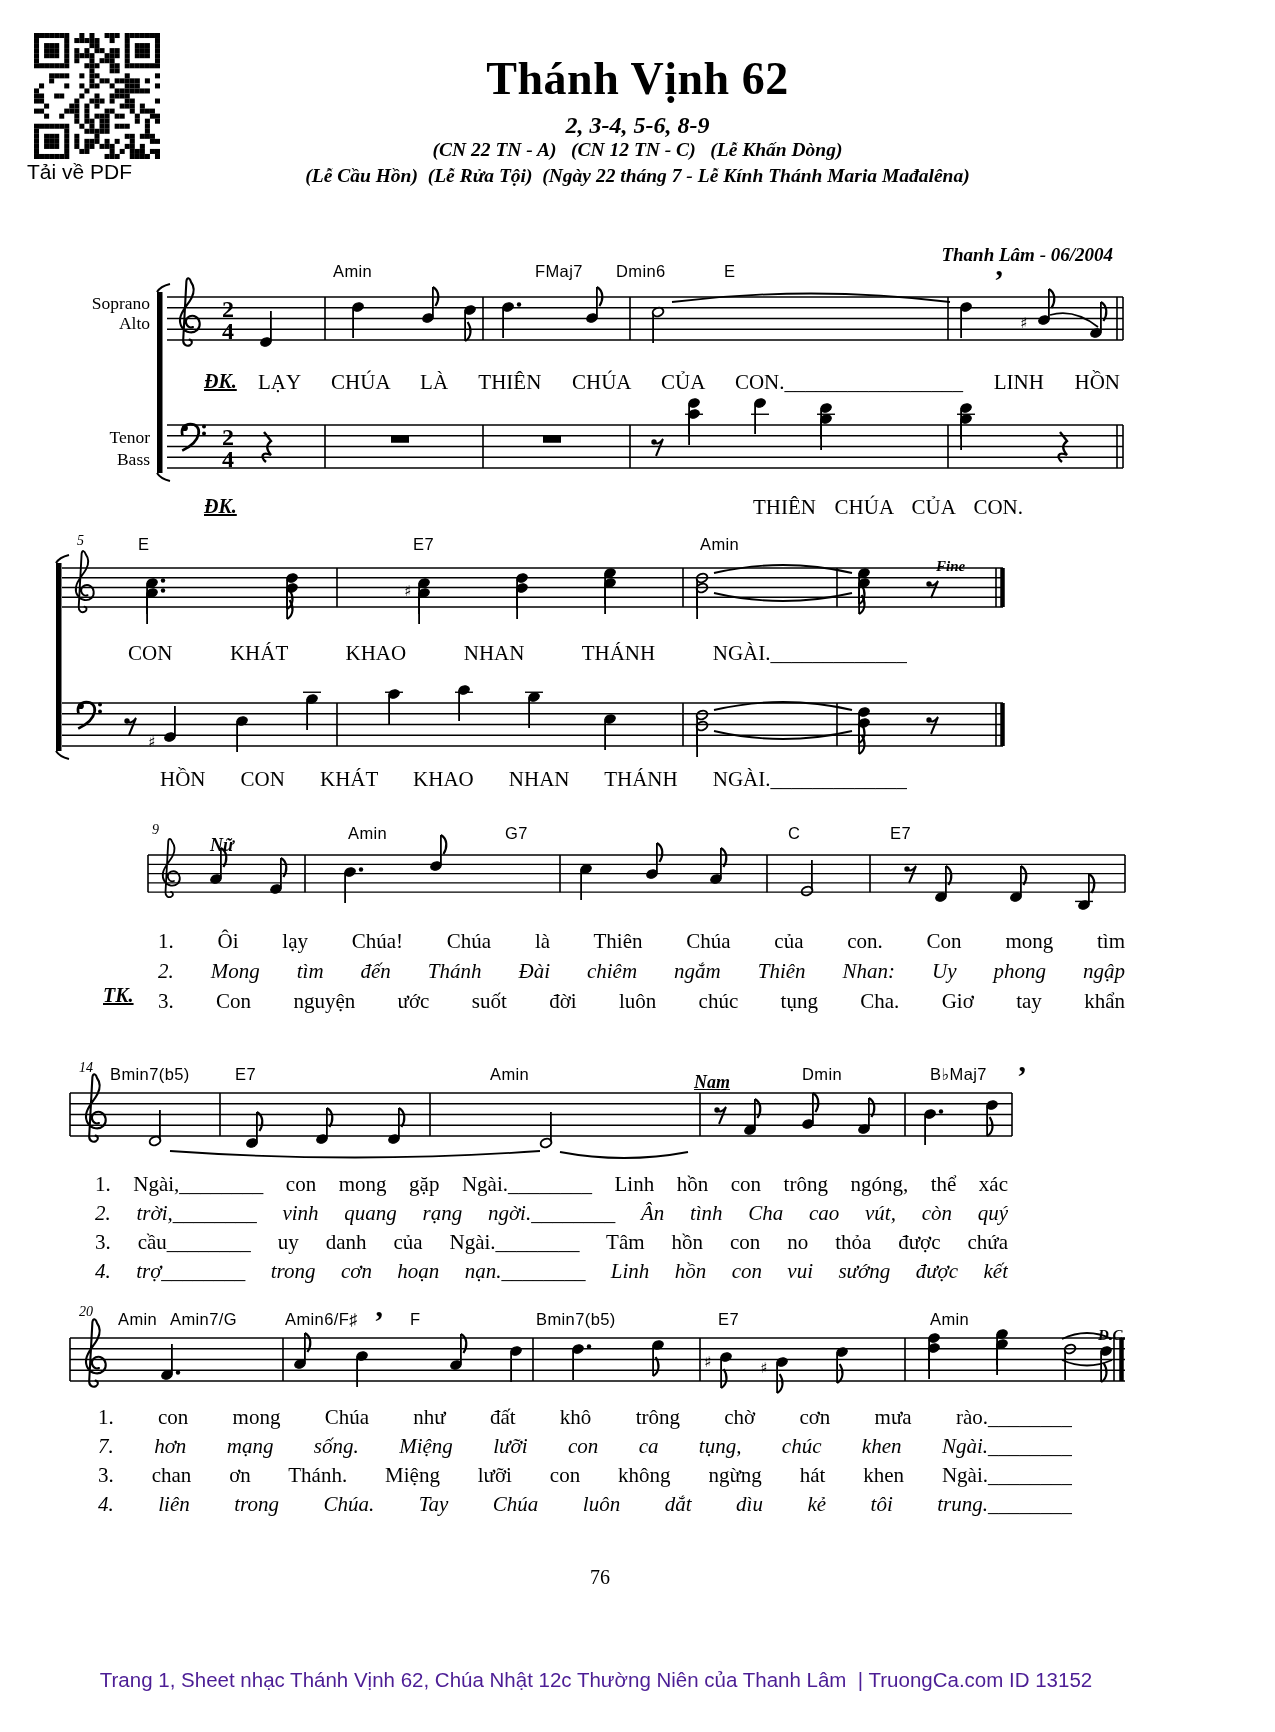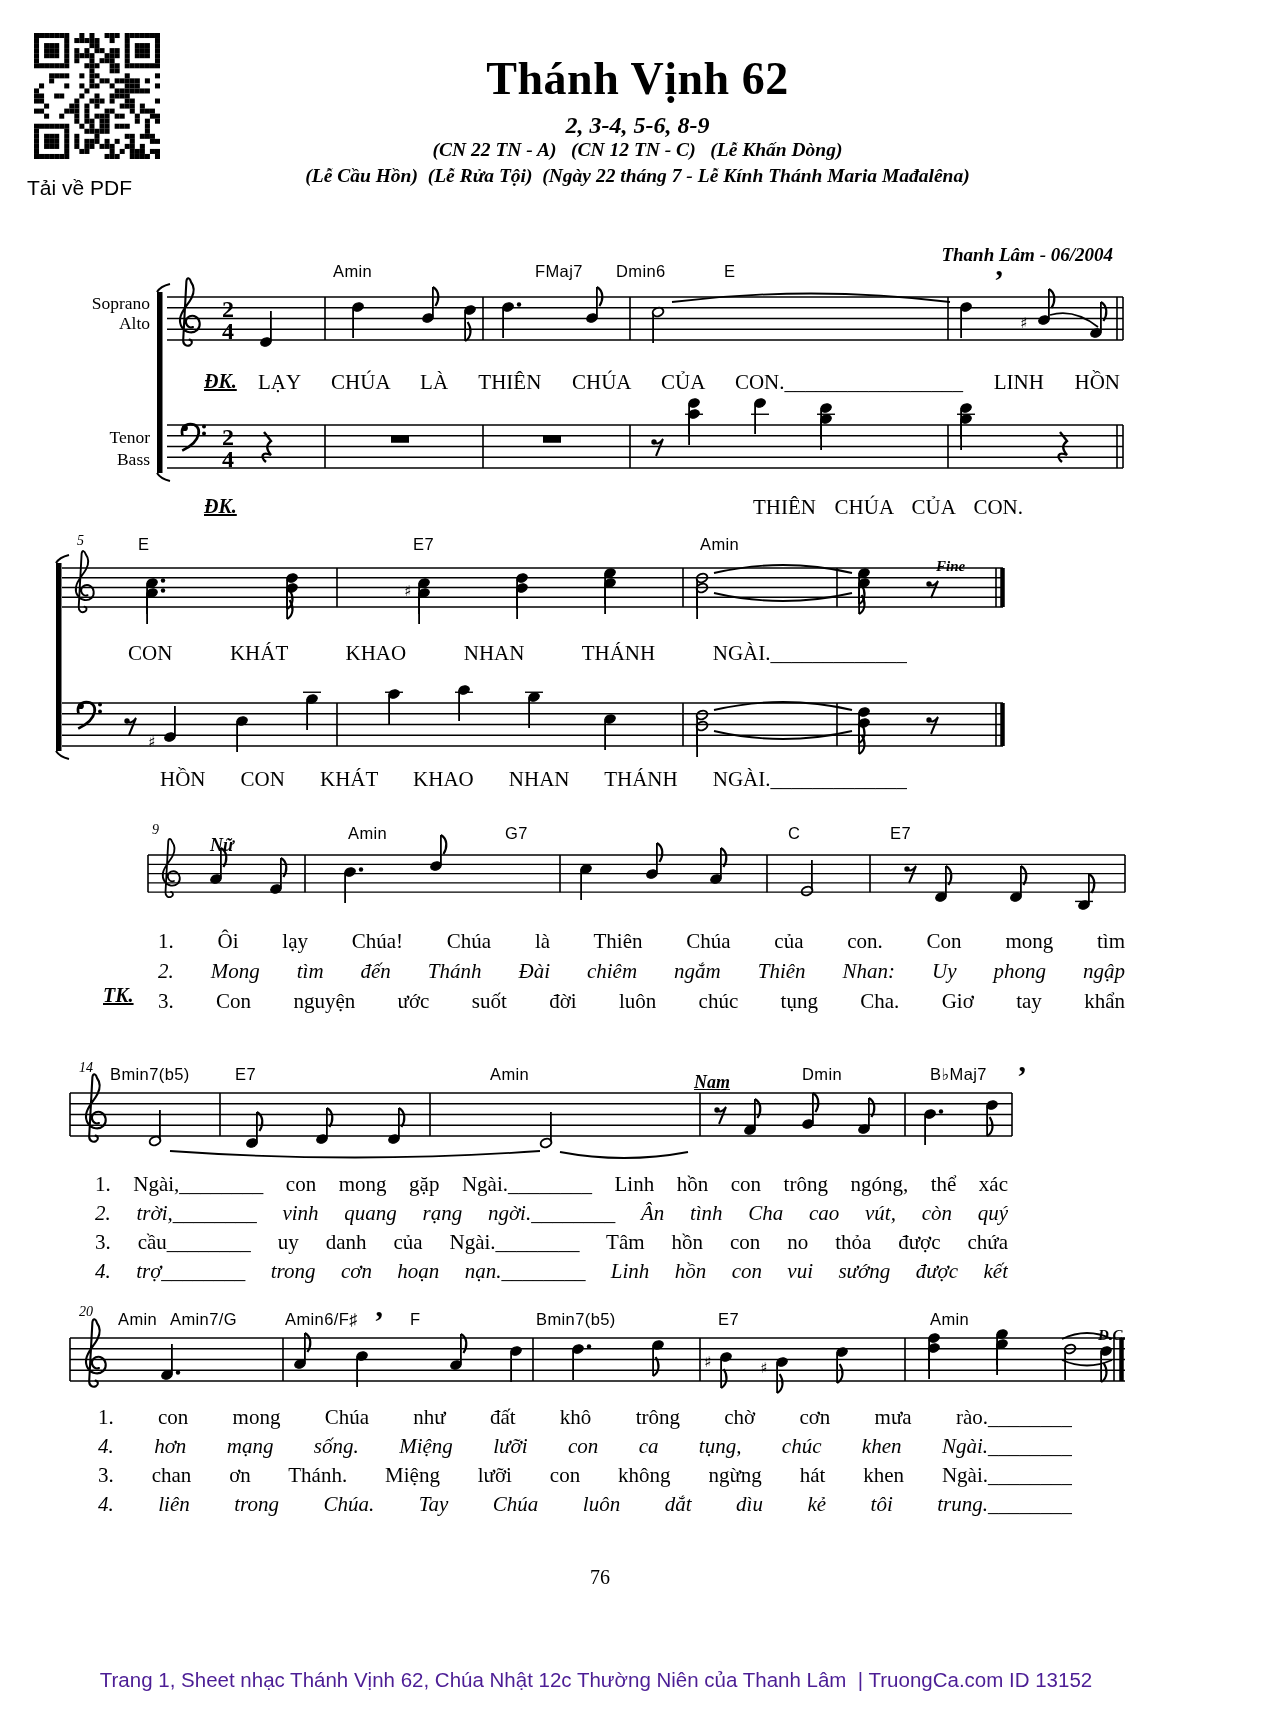--- a/index.html
+++ b/index.html
@@ -14,21 +14,21 @@
   .chord{font-family:"Liberation Sans","DejaVu Sans",sans-serif;font-size:16.5px;letter-spacing:0.4px;white-space:nowrap;}
   .mnum{font-size:14px;font-style:italic;white-space:nowrap;}
   .vlabel{font-size:17.5px;white-space:nowrap;text-align:right;width:110px;}
   .marker{font-size:20px;font-weight:bold;font-style:italic;text-decoration:underline;white-space:nowrap;}
   .vtag{font-size:18px;font-weight:bold;font-style:italic;white-space:nowrap;}
   .fine{font-size:15px;font-weight:bold;font-style:italic;white-space:nowrap;margin-top:13px;}
   .jline{font-size:21px;text-align:justify;text-align-last:justify;overflow:hidden;white-space:normal;}
   .it{font-style:italic;}
   .pagenum{font-size:20px;}
   .footer{font-family:"Liberation Sans","DejaVu Sans",sans-serif;font-size:20.5px;color:#4c1d95;white-space:nowrap;}
-  .qrcap{font-family:"Liberation Sans","DejaVu Sans",sans-serif;font-size:21px;white-space:nowrap;margin-top:16px;}
+  .qrcap{font-family:"Liberation Sans","DejaVu Sans",sans-serif;font-size:21px;white-space:nowrap;}
   svg{display:block;}
 </style>
 </head>
 <body>
 
 <div id="page">
 
   <svg id="music" class="abs" style="left:0;top:0" width="1275" height="1732" viewBox="0 0 1275 1732">
       <rect x="157" y="292" width="5.5" height="181" fill="#000"></rect>
       <path d="M157,292 C160,287 166,285 170,284" fill="none" stroke="#000" stroke-width="2"></path>
@@ -726,20 +726,20 @@
   <span class="abs mnum" style="left:79px;top:1304px">20</span>
   <span class="abs chord" style="left:118px;top:1310px">Amin</span>
   <span class="abs chord" style="left:170px;top:1310px">Amin7/G</span>
   <span class="abs chord" style="left:285px;top:1310px">Amin6/F♯</span>
   <span class="abs chord" style="left:410px;top:1310px">F</span>
   <span class="abs chord" style="left:536px;top:1310px">Bmin7(b5)</span>
   <span class="abs chord" style="left:718px;top:1310px">E7</span>
   <span class="abs chord" style="left:930px;top:1310px">Amin</span>
   <span class="abs fine" style="left:1098px;top:1314px">D.C.</span>
   <div class="abs jline" style="left:98px;top:1405px;width:974px">1. con mong Chúa như đất khô trông chờ cơn mưa rào.________</div>
-  <div class="abs jline it" style="left:98px;top:1434px;width:974px">4. hơn mạng sống. Miệng lưỡi con ca tụng, chúc khen Ngài.________</div>
+  <div class="abs jline it" style="left:98px;top:1434px;width:974px">7. hơn mạng sống. Miệng lưỡi con ca tụng, chúc khen Ngài.________</div>
   <div class="abs jline" style="left:98px;top:1463px;width:974px">3. chan ơn Thánh. Miệng lưỡi con không ngừng hát khen Ngài.________</div>
   <div class="abs jline it" style="left:98px;top:1492px;width:974px">4. liên trong Chúa. Tay Chúa luôn dắt dìu kẻ tôi trung.________</div>
 
   <div class="abs pagenum" style="left:0;width:1200px;text-align:center;top:1566px">76</div>
   <div class="abs footer" style="left:0;width:1192px;text-align:center;top:1668px">Trang 1, Sheet nhạc Thánh Vịnh 62, Chúa Nhật 12c Thường Niên của Thanh Lâm&nbsp; | TruongCa.com ID 13152</div>
 
 </div>
 
 </body></html>

